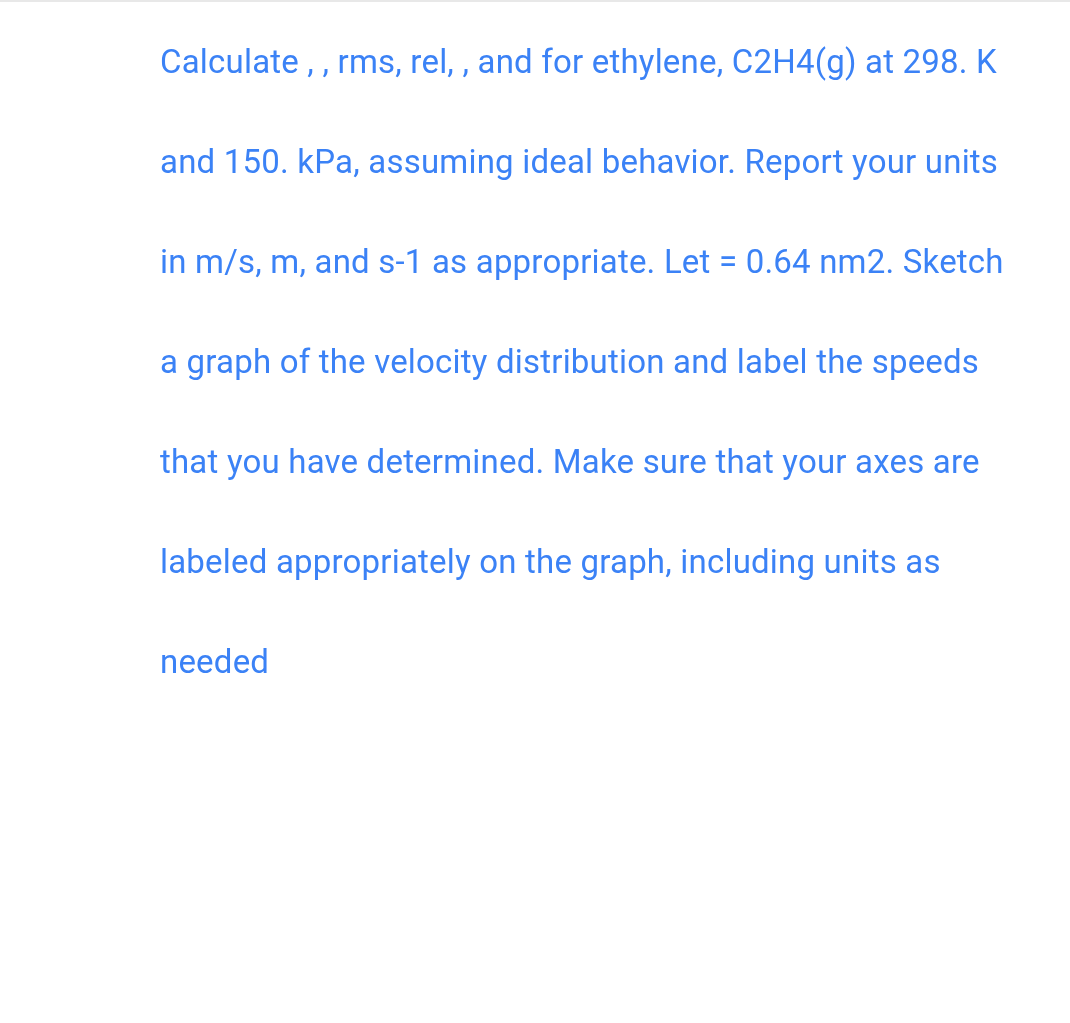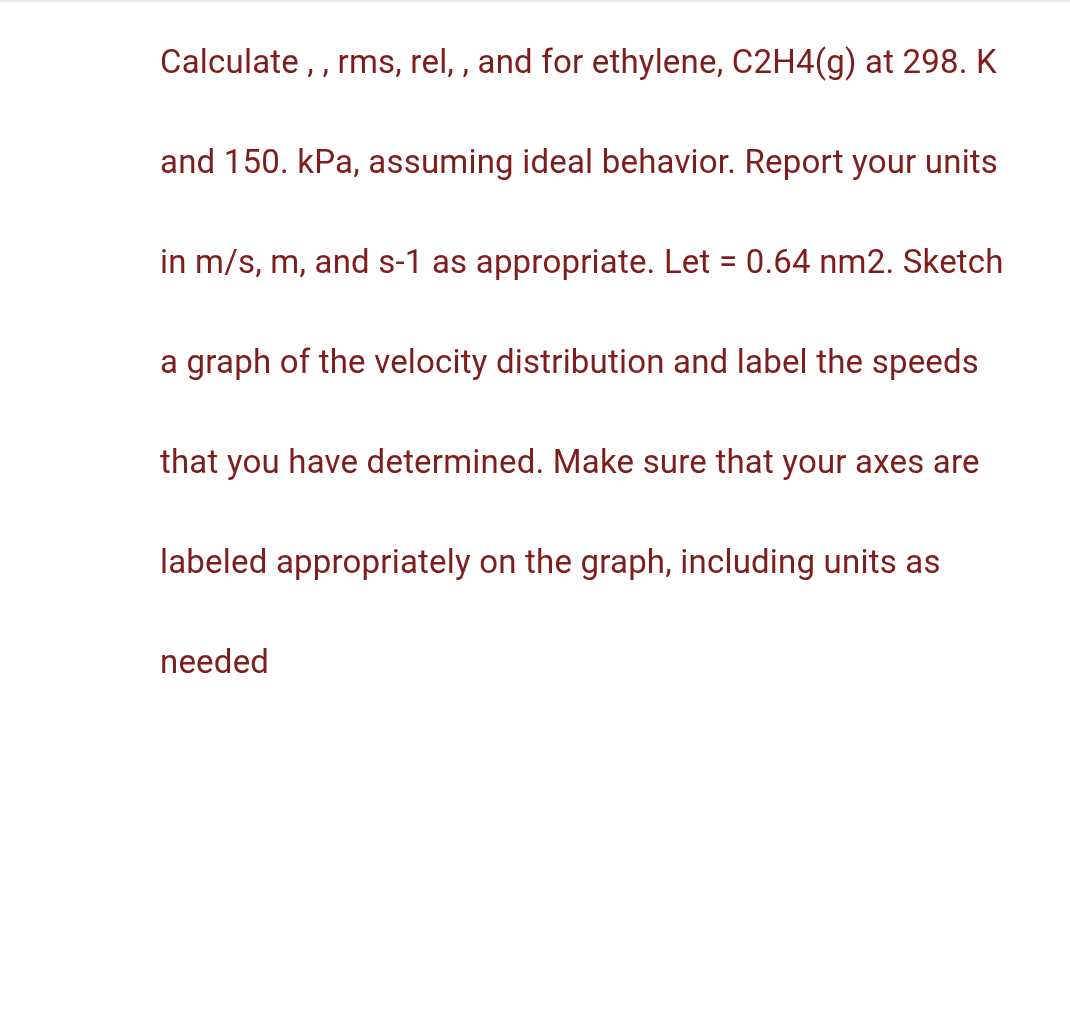--- a/index.html
+++ b/index.html
@@ -23,21 +23,21 @@
       background: #e8e8e8;
     }
     .text-container {
       padding-left: 160px;
       padding-right: 60px;
       padding-top: 12px;
     }
     .text-content {
       font-size: 33px;
       line-height: 3.03;
-      color: #7f1d1d;
+      color: #3b82f6;
       font-weight: 400;
       letter-spacing: 0.2px;
     }
   </style>
 </head>
 <body>
 
 <div class="page-border-top"></div>
 
 <div class="text-container">

